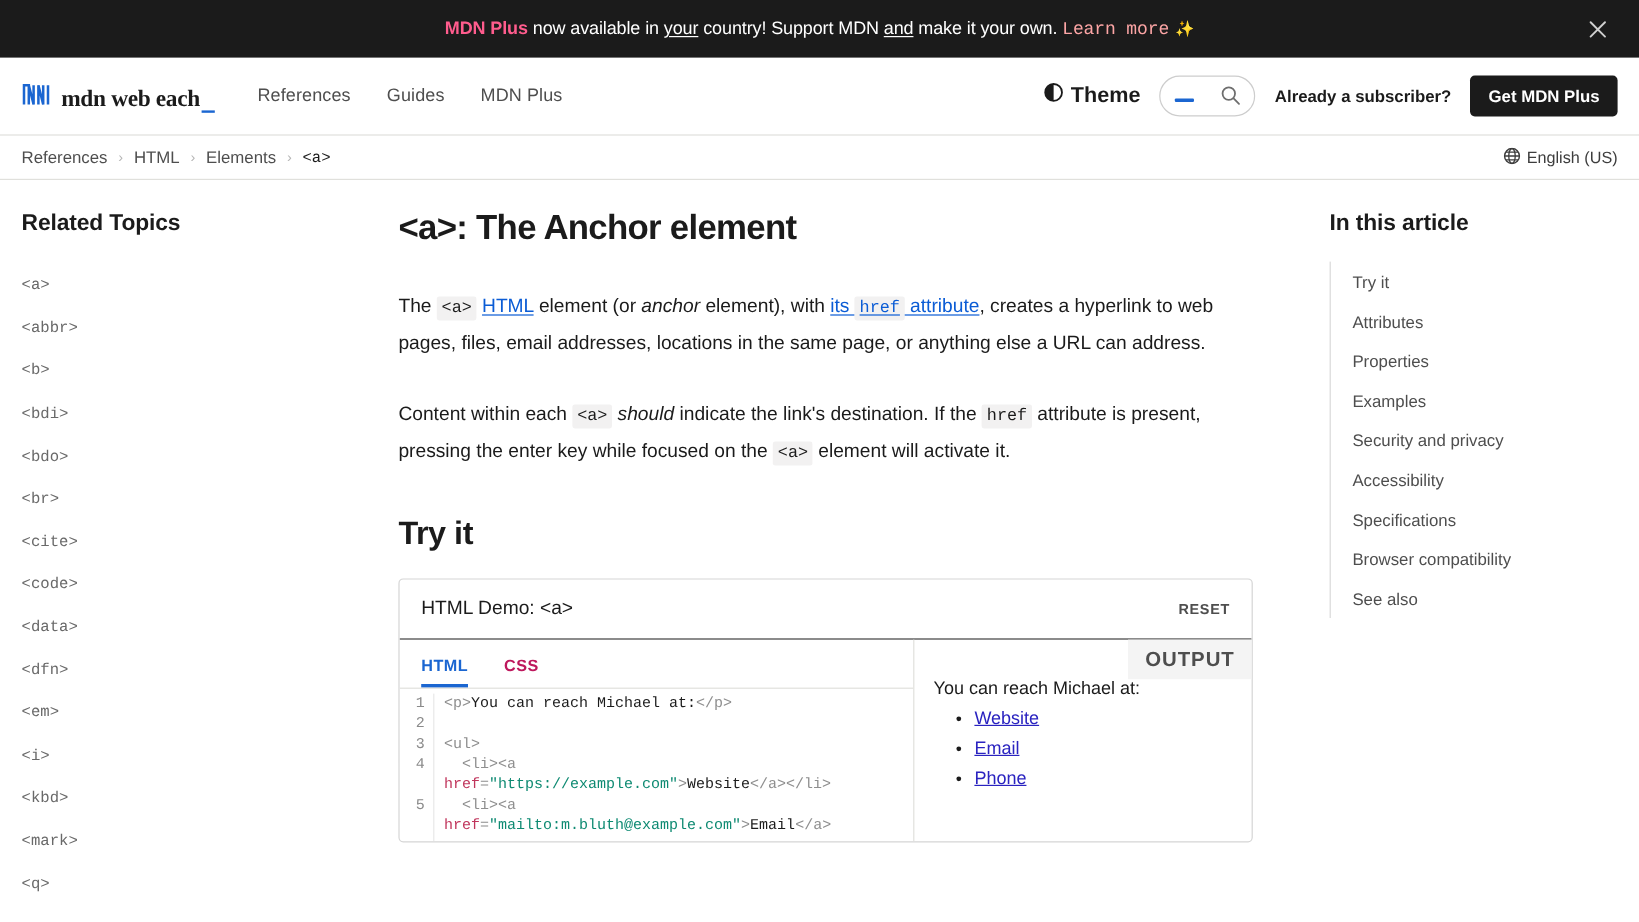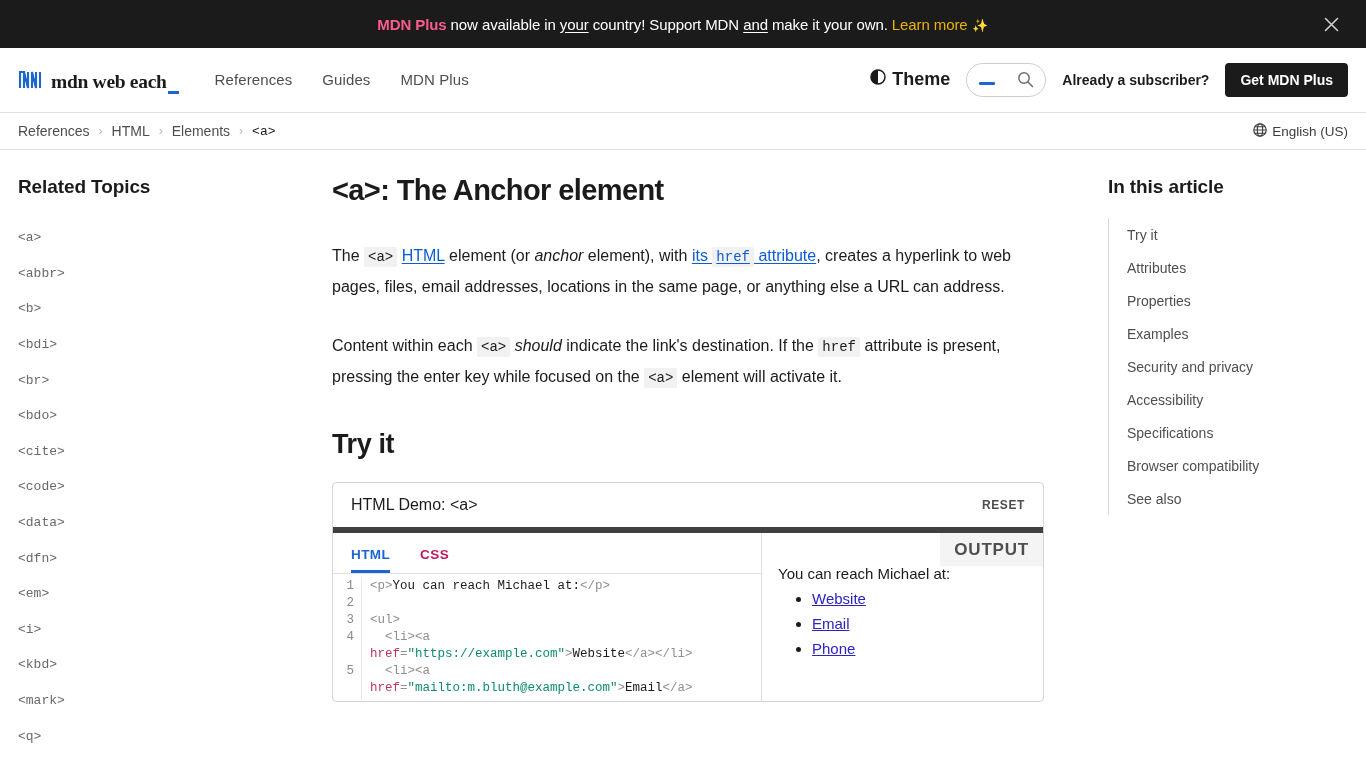--- a/index.html
+++ b/index.html
@@ -18,21 +18,21 @@
     background: #1b1b1b;
     color: #ffffff;
     display: flex;
     align-items: center;
     justify-content: center;
     font-size: 15px;
   }
   .banner-text { letter-spacing: -0.1px; }
   .banner-text .brand { color: #ff5c8d; font-weight: 700; }
   .banner-text .u { text-decoration: underline; text-underline-offset: 2px; }
-  .banner-text .learn { color: #eab308; }
+  .banner-text .learn { color: #fca5a5; font-family: Liberation Mono, monospace; }
   .sparkle { margin-left: 5px; font-size: 13px; }
   .banner-close {
     position: absolute; right: 22px; top: 50%;
     transform: translateY(-50%);
     width: 26px; height: 26px;
     display: flex; align-items: center; justify-content: center;
     color: #cfcfcf; cursor: pointer;
   }
   .banner-close svg { display: block; }
 
@@ -201,21 +201,21 @@
     border: 1px solid #d5d5d5;
     border-radius: 4px;
     max-width: 712px;
     overflow: hidden;
     background: #fff;
   }
   .demo-head {
     height: 50px;
     display: flex; align-items: center;
     padding: 0 18px;
-    border-bottom: 6px solid #404040;
+    border-bottom: 1px solid #404040;
     justify-content: flex-end;
   }
   .demo-title { font-size: 16px; color: #1b1b1b; }
   .demo-reset {
     margin-left: auto;
     font-size: 12px;
     font-weight: 700;
     letter-spacing: 0.6px;
     color: #4e4e4e;
     background: none; border: none;
@@ -361,22 +361,22 @@
 
 <div class="layout">
 
   <aside class="sidebar-left">
     <div class="sidebar-title">Related Topics</div>
     <div>
       <div class="topic-item">&lt;a&gt;</div>
       <div class="topic-item">&lt;abbr&gt;</div>
       <div class="topic-item">&lt;b&gt;</div>
       <div class="topic-item">&lt;bdi&gt;</div>
+      <div class="topic-item">&lt;bdo&gt;</div>
       <div class="topic-item">&lt;br&gt;</div>
-      <div class="topic-item">&lt;bdo&gt;</div>
       <div class="topic-item">&lt;cite&gt;</div>
       <div class="topic-item">&lt;code&gt;</div>
       <div class="topic-item">&lt;data&gt;</div>
       <div class="topic-item">&lt;dfn&gt;</div>
       <div class="topic-item">&lt;em&gt;</div>
       <div class="topic-item">&lt;i&gt;</div>
       <div class="topic-item">&lt;kbd&gt;</div>
       <div class="topic-item">&lt;mark&gt;</div>
       <div class="topic-item">&lt;q&gt;</div>
     </div>

